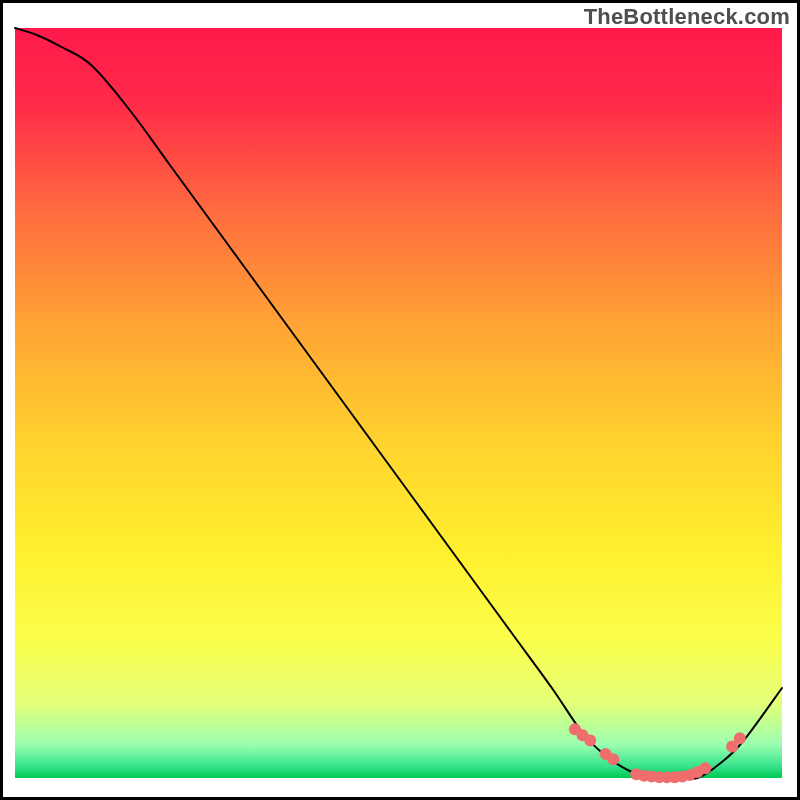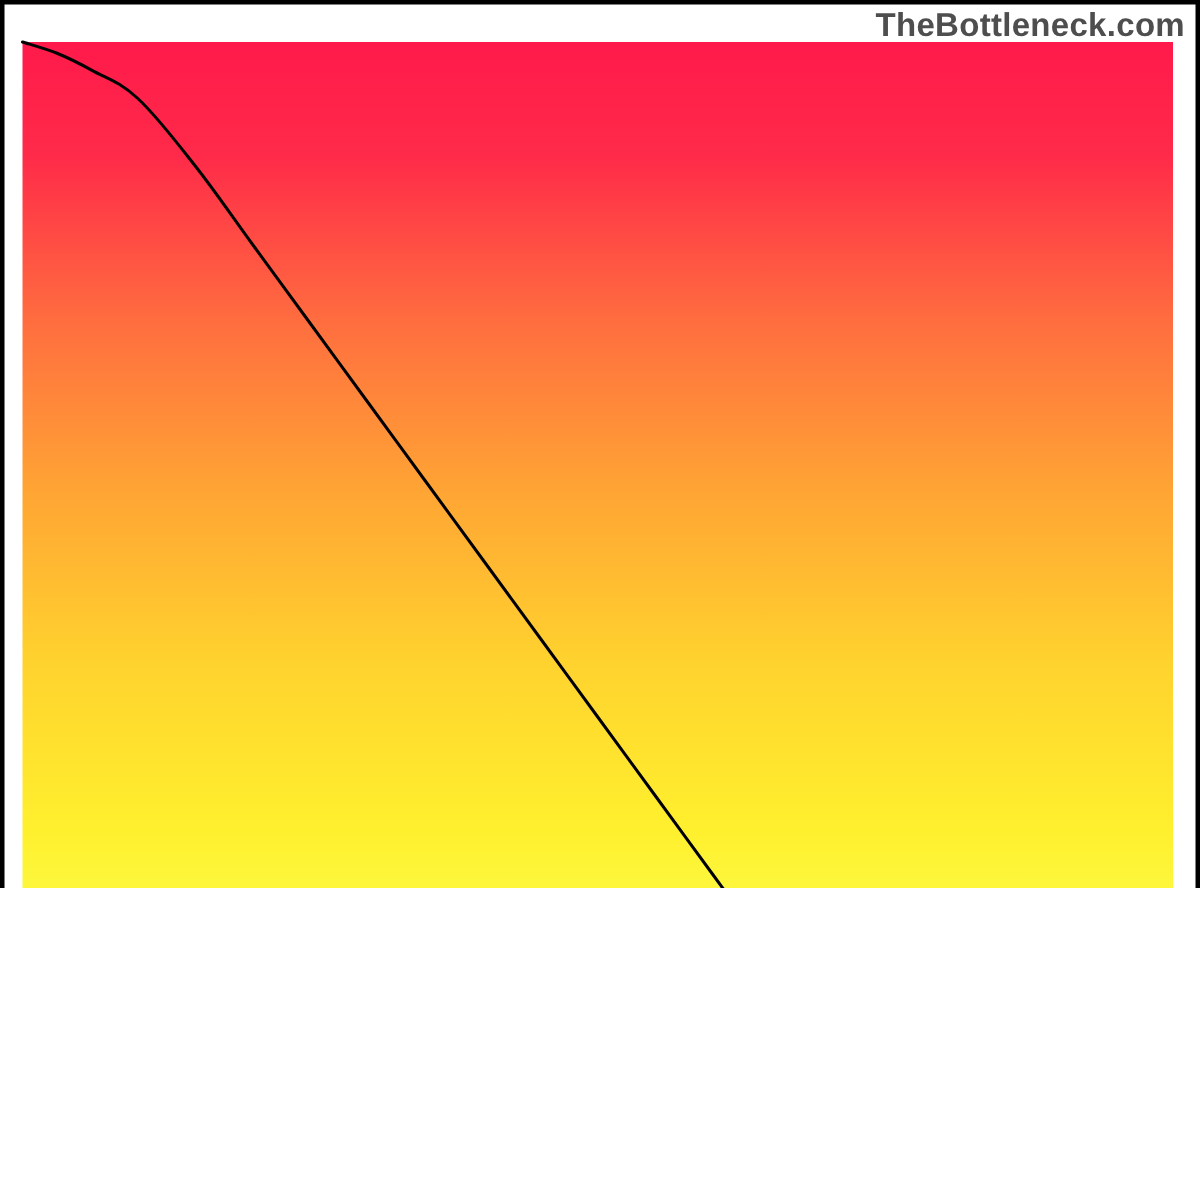--- a/index.html
+++ b/index.html
@@ -3,21 +3,21 @@
 <meta charset="utf-8">
 <style>
   body {
     margin: 0;
     padding: 0;
     background: #fff;
     font-family: Arial, Helvetica, sans-serif;
   }
   .wrap {
     width: 800px;
-    height: 592px;
+    height: 800px;
     position: relative;
     overflow: hidden;
   }
   .watermark {
     position: absolute;
     top: 4px;
     right: 10px;
     font-size: 22px;
     font-weight: 600;
     color: #4e4e4e;

